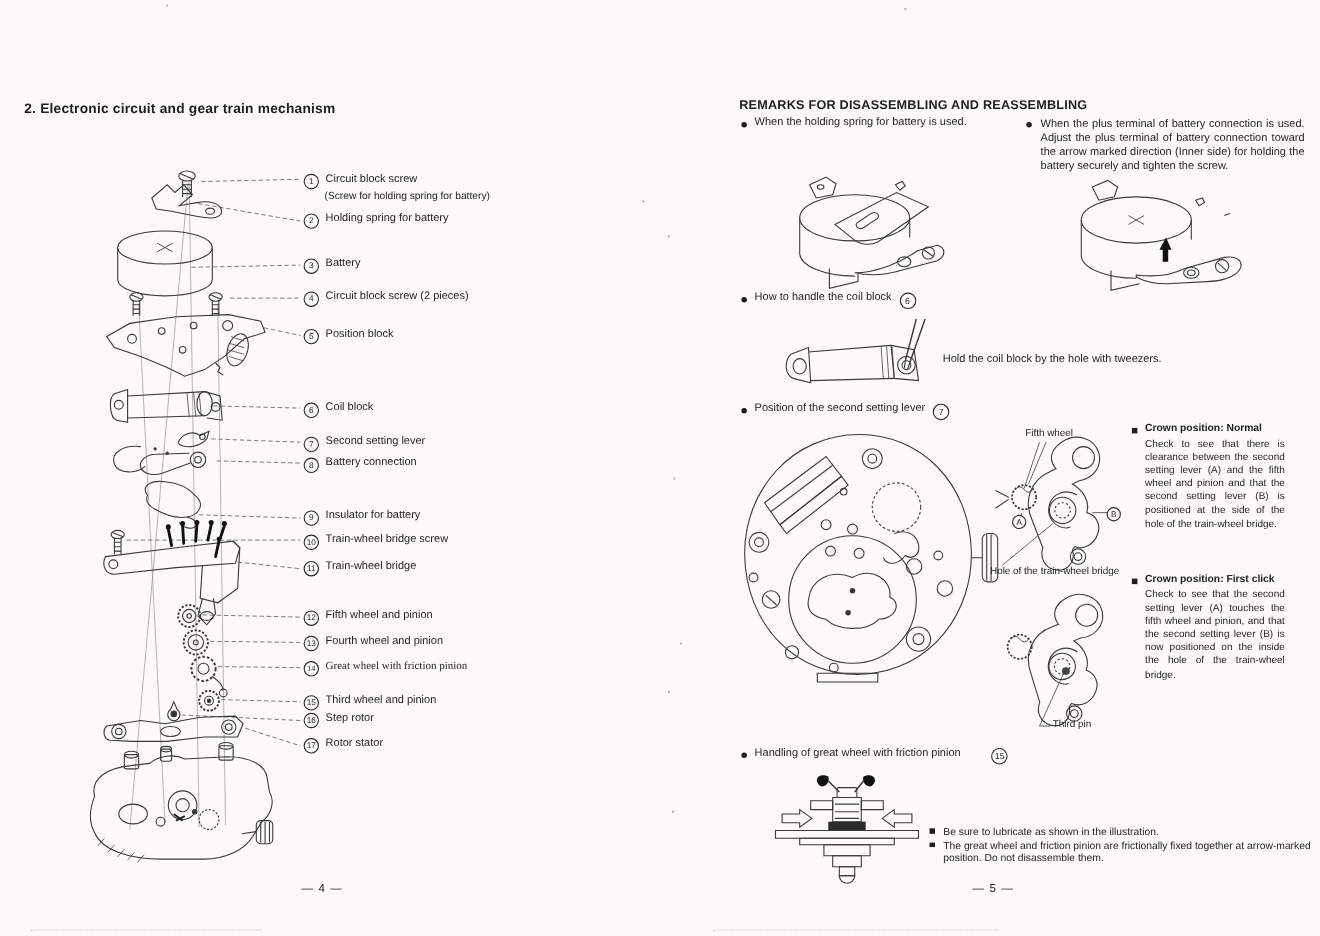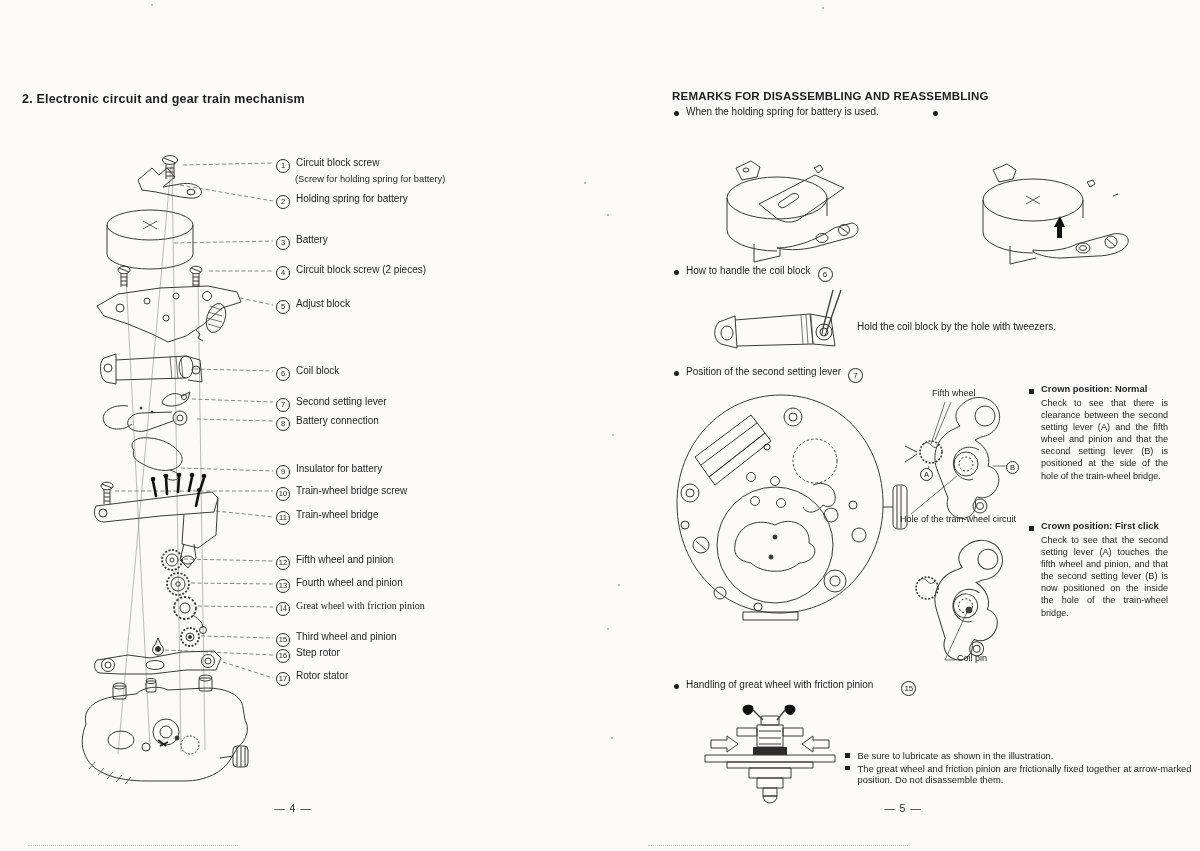--- a/index.html
+++ b/index.html
@@ -190,21 +190,21 @@
         <line x1="245" y1="607" x2="245" y2="626"></line>
       <path d="M95,622 l-6,7 M104,628 l-6,7 M113,632 l-6,7 M122,635 l-6,7 M131,637 l-6,7" stroke-width="0.7"></path>
     </g>
   </svg>
 
   <div id="parts-list">
       <div class="part-row" style="top: 157px;"><span class="cnum">1</span><span>Circuit block screw</span><div class="psub">(Screw for holding spring for battery)</div></div>
       <div class="part-row" style="top: 193px;"><span class="cnum">2</span><span>Holding spring for battery</span></div>
       <div class="part-row" style="top: 234px;"><span class="cnum">3</span><span>Battery</span></div>
       <div class="part-row" style="top: 264px;"><span class="cnum">4</span><span>Circuit block screw (2 pieces)</span></div>
-      <div class="part-row" style="top: 298px;"><span class="cnum">5</span><span>Adjust block</span></div>
+      <div class="part-row" style="top: 298px;"><span class="cnum">5</span><span>Position block</span></div>
       <div class="part-row" style="top: 365px;"><span class="cnum">6</span><span>Coil block</span></div>
       <div class="part-row" style="top: 396px;"><span class="cnum">7</span><span>Second setting lever</span></div>
       <div class="part-row" style="top: 415px;"><span class="cnum">8</span><span>Battery connection</span></div>
       <div class="part-row" style="top: 463px;"><span class="cnum">9</span><span>Insulator for battery</span></div>
       <div class="part-row" style="top: 485px;"><span class="cnum">10</span><span>Train-wheel bridge screw</span></div>
       <div class="part-row" style="top: 509px;"><span class="cnum">11</span><span>Train-wheel bridge</span></div>
       <div class="part-row" style="top: 554px;"><span class="cnum">12</span><span>Fifth wheel and pinion</span></div>
       <div class="part-row" style="top: 577px;"><span class="cnum">13</span><span>Fourth wheel and pinion</span></div>
       <div class="part-row" style="top: 600px; font-family: Liberation Serif, serif;"><span class="cnum">14</span><span>Great wheel with friction pinion</span></div>
       <div class="part-row" style="top: 631px;"><span class="cnum">15</span><span>Third wheel and pinion</span></div>
@@ -213,20 +213,21 @@
     </div>
 
   <div class="abs pagenum" style="left:248px;top:802px">— 4 —</div>
 
   <div class="abs rp-title">REMARKS FOR DISASSEMBLING AND REASSEMBLING</div>
 
   <span class="abs bullet-dot" style="left:674px;top:111px"></span>
   <div class="abs h10" style="left:686px;top:106px">When the holding spring for battery is used.</div>
 
   <span class="abs bullet-dot" style="left:933px;top:111px"></span>
+  <div class="abs jtext" style="left:946px;top:106px;width:240px;font-size:10px;line-height:13px">When the plus terminal of battery connection is used. Adjust the plus terminal of battery connection toward the arrow marked direction (Inner side) for holding the battery securely and tighten the screw.</div>
 
   <svg class="abs" style="left:702px;top:152px" width="160" height="118" viewBox="0 0 160 118">
     <g fill="none" stroke="#3a3a38" stroke-width="1">
       <ellipse cx="75" cy="46" rx="50" ry="21"></ellipse>
       <path d="M25,46 L25,78 A50,21 0 0 0 75,99"></path>
       <path d="M125,46 L125,64"></path>
       <path d="M52,92 L52,110 L78,104 L78,97"></path>
       <path d="M75,96 C95,96 118,86 132,76 L150,71 C158,73 158,81 150,85 L120,93 C104,98 88,99 75,96 Z"></path>
       <circle cx="142" cy="78" r="5.5"></circle>
         <line x1="138" y1="75" x2="146" y2="81"></line>
@@ -335,21 +336,21 @@
       <circle cx="87" cy="118" r="7"></circle>
         <circle cx="87" cy="118" r="3.5"></circle>
       <line x1="100" y1="78" x2="118" y2="78" stroke-width="0.7"></line>
       <line x1="36" y1="78" x2="34" y2="85" stroke-width="0.7"></line>
       <line x1="18" y1="126" x2="64" y2="88" stroke-width="0.7"></line>
     </g>
   </svg>
   <div class="abs ilabel" style="left:932px;top:388px">Fifth wheel</div>
   <span class="abs abref" style="left:920px;top:468px">A</span>
   <span class="abs abref" style="left:1006px;top:461px">B</span>
-  <div class="abs ilabel" style="left:900px;top:514px">Hole of the train-wheel circuit</div>
+  <div class="abs ilabel" style="left:900px;top:514px">Hole of the train-wheel bridge</div>
 
   <span class="abs sq" style="left:1029px;top:386px"></span>
   <div class="abs crown-head" style="left:1041px;top:383px">Crown position:  Normal</div>
   <div class="abs crown-body" style="left:1041px;top:397px">Check to see that there is clearance between the second setting lever (A) and the fifth wheel and pinion and that the second setting lever (B) is positioned at the side of the hole of the train-wheel bridge.</div>
 
   <svg class="abs" style="left:893px;top:530px" width="140" height="146" viewBox="0 0 140 146">
     <g fill="none" stroke="#3a3a38" stroke-width="1">
       <g transform="rotate(4 75 70)">
         <path d="M72,14 C85,5 102,10 106,24 C109,36 101,47 88,49 L82,52 C92,58 98,68 95,78 C103,80 108,88 105,97 C102,107 92,112 84,109 L82,112 C85,123 77,132 66,130 C57,128 52,119 55,110 L45,84 C37,66 45,48 61,41 L67,38 C60,30 62,21 72,14 Z"></path>
         <circle cx="92" cy="28" r="10"></circle>
@@ -358,21 +359,21 @@
         <circle cx="73" cy="76" r="7" stroke-dasharray="2 2"></circle>
         <circle cx="87" cy="118" r="7"></circle>
           <circle cx="87" cy="118" r="3.5"></circle>
       </g>
       <circle cx="34" cy="58" r="11" stroke-dasharray="2 1.5" stroke-width="1.6"></circle>
       <path d="M26,51 q4,-5 8,0 q4,5 8,0" stroke-width="0.8"></path>
       <circle cx="76" cy="80" r="3" fill="#44443f"></circle>
       <path d="M74,82 L52,130 M52,130 L62,130" stroke-width="0.7"></path>
     </g>
   </svg>
-  <div class="abs ilabel" style="left:957px;top:653px">Coil pin</div>
+  <div class="abs ilabel" style="left:957px;top:653px">Third pin</div>
 
   <span class="abs sq" style="left:1029px;top:523px"></span>
   <div class="abs crown-head" style="left:1041px;top:520px">Crown position:  First click</div>
   <div class="abs crown-body" style="left:1041px;top:534px">
     <p>Check to see that the second setting lever (A) touches the fifth wheel and pinion, and that the second setting lever (B) is now positioned on the inside the hole of the train-wheel bridge.</p>
   </div>
 
 
   <span class="abs bullet-dot" style="left:674px;top:684px"></span>
   <div class="abs h10" style="left:686px;top:679px">

